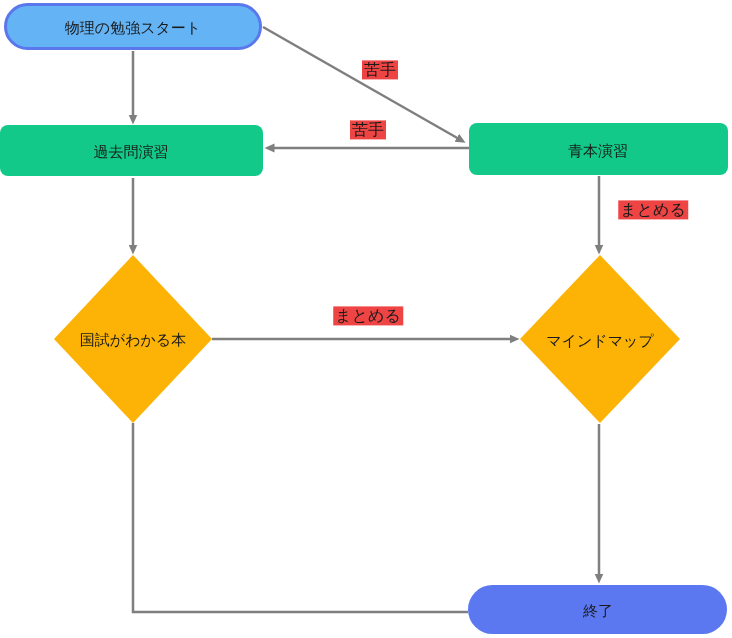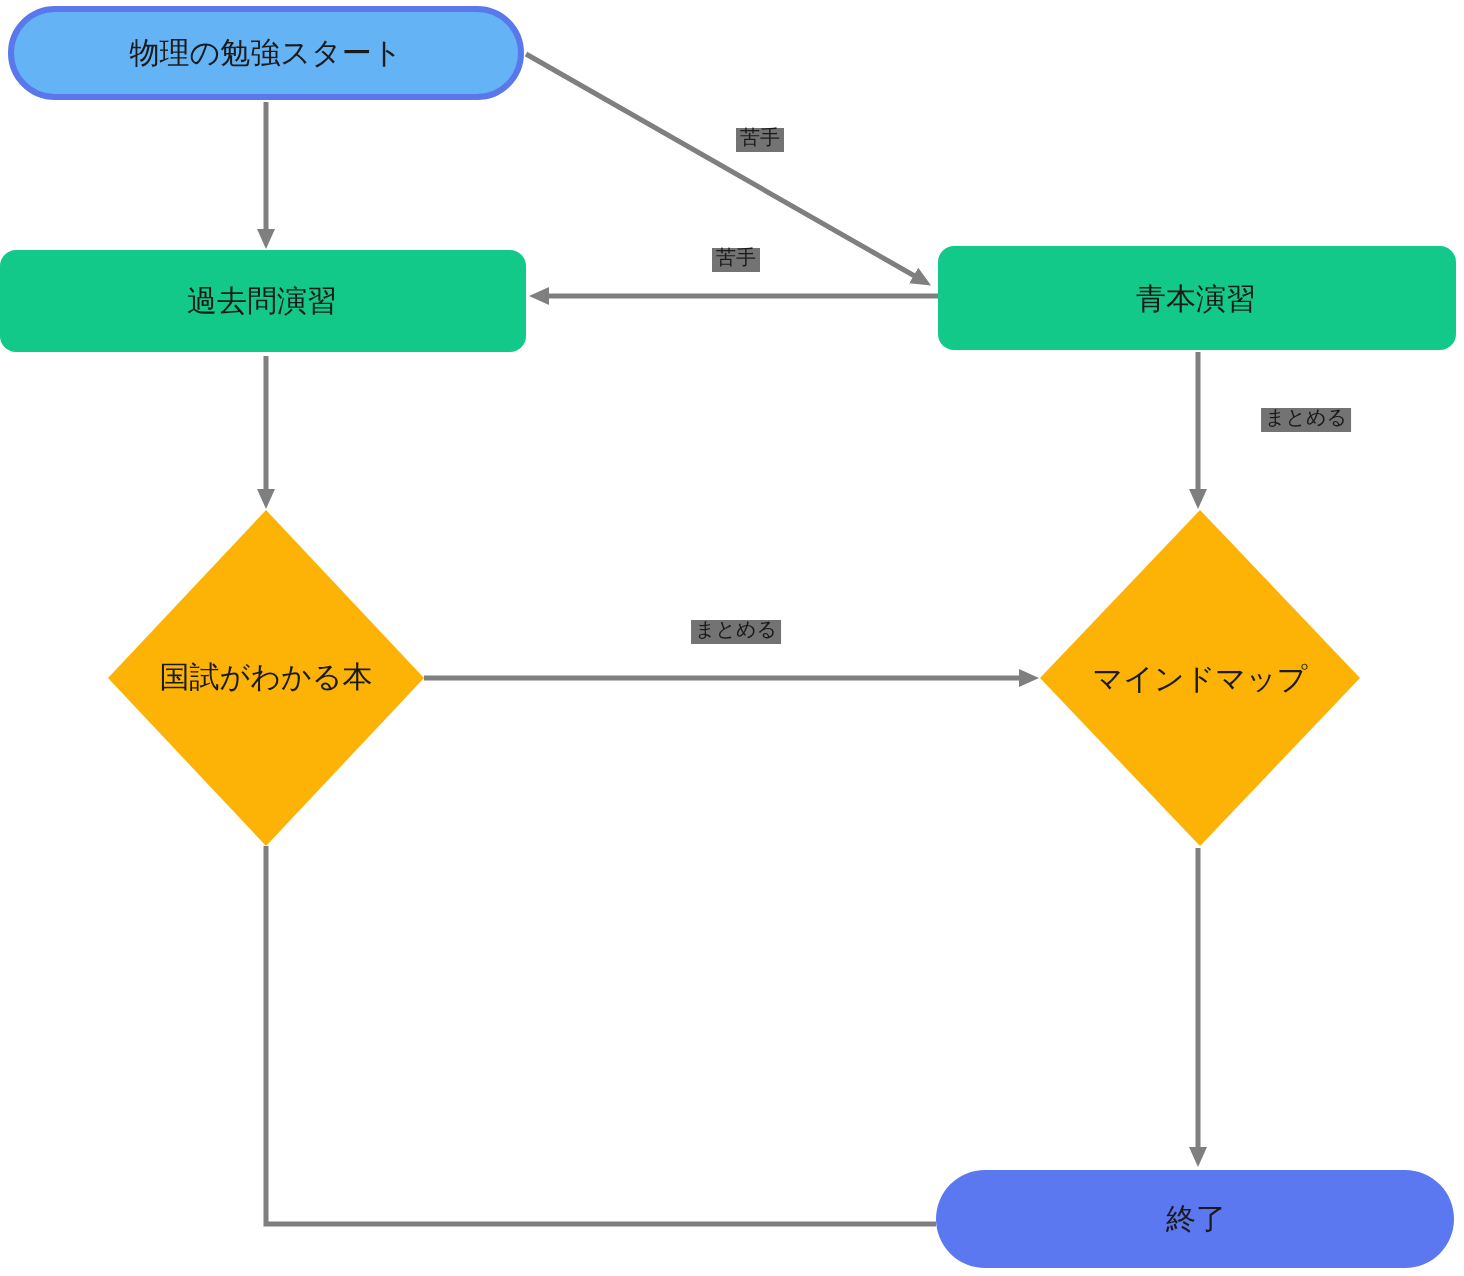--- a/index.html
+++ b/index.html
@@ -11,24 +11,24 @@
   .canvas { position: relative; width: 661px; height: 638px; background: #ffffff; }
   .canvas svg { position: absolute; left: 0; top: 0; }
   .node-text {
     font-size: 15px;
     fill: #1a1a1a;
     font-family: "Liberation Sans", sans-serif;
   }
   .edge-label {
     position: absolute;
     transform: translate(-50%, -50%);
-    font-size: 10px;
+    font-size: 16px;
     color: #1a1a1a;
     white-space: nowrap;
-    background: #737373;
+    background: #ef4444;
     padding: 0 2px;
     line-height: 1.2;
   }
   .edge-line { fill: none; stroke-width: 2.5px; }
 </style>
 </head>
 <body>
 
 <div class="canvas">
   <svg width="732" height="638" viewBox="0 0 732 638" xmlns="http://www.w3.org/2000/svg">

